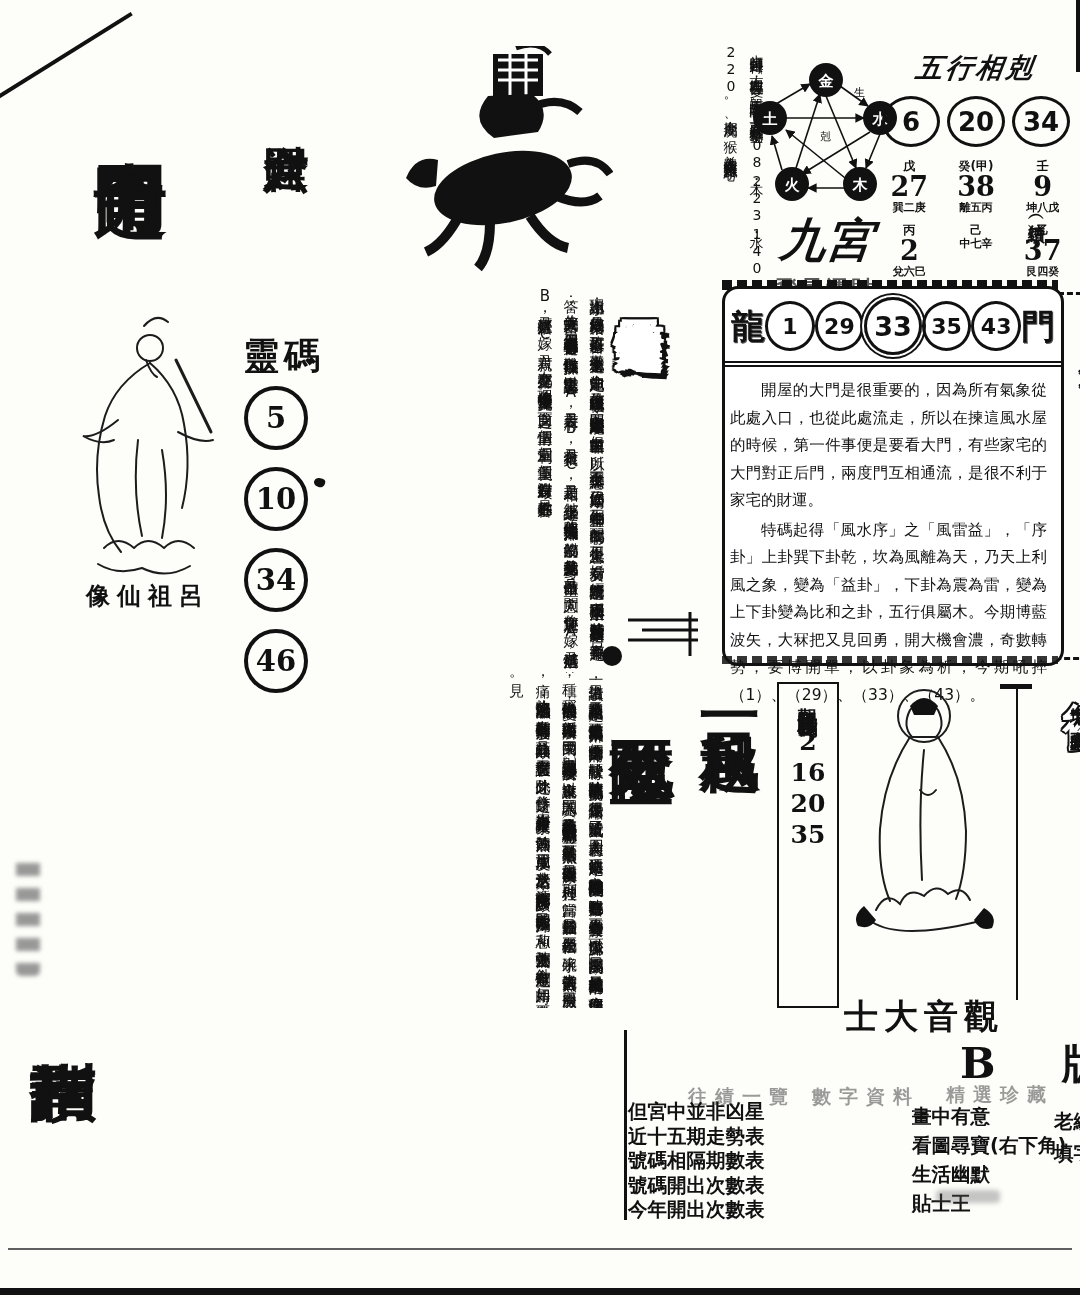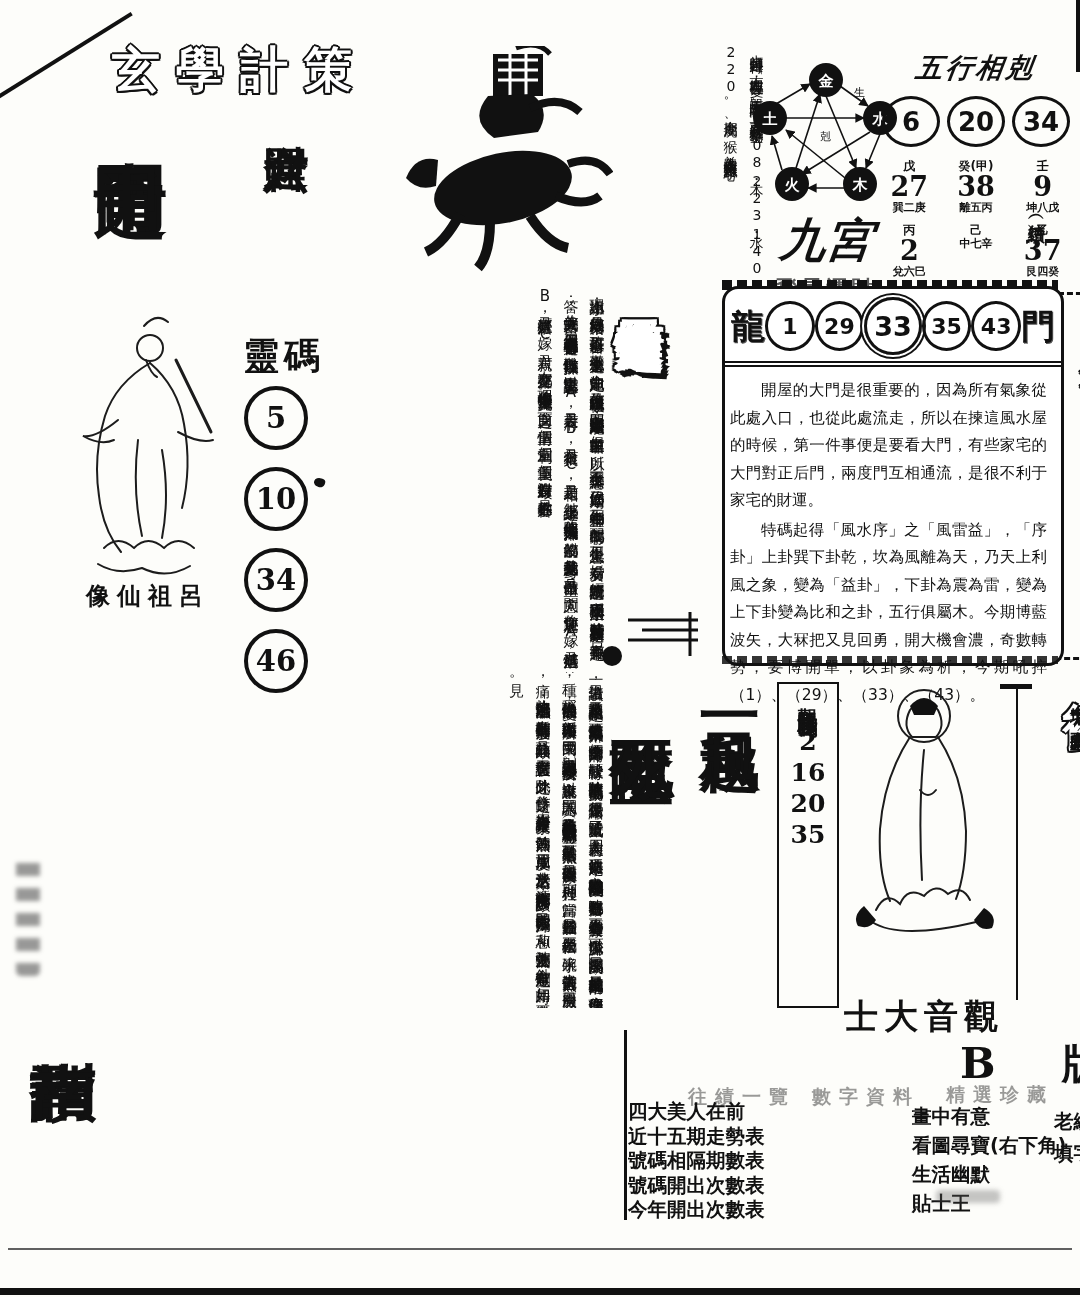--- a/index.html
+++ b/index.html
@@ -86,21 +86,20 @@
   svg .ink{stroke:#1c1c1c;stroke-width:2;fill:none;stroke-linecap:round;}
 </style>
 </head>
 <body>
 
 <div id="page">
 
   <div class="abs diag"></div>
   <div class="abs edge-top-right"></div>
 
-  <div class="abs kicker serif outline-text">玄學計策</div>
   <div class="abs v main-title serif">奇門遁甲</div>
   <div class="abs v sub-title serif">六合運財</div>
 
   <div class="abs" style="left:398px;top:46px;width:215px;height:238px;">
     <svg width="215" height="238" viewBox="0 0 215 238">
       <path d="M95,8 h50 v42 h-50 z" fill="#111"></path>
       <path d="M100,14 h40 M100,24 h40 M100,34 h40 M112,8 v42 M128,8 v42" stroke="#fff" stroke-width="3"></path>
       <path d="M118,2 q22,-8 34,6" stroke="#111" stroke-width="5" fill="none"></path>
       <path d="M90,50 q-20,24 6,42 l44,-6 q14,-22 -6,-38 z" fill="#111"></path>
       <path d="M132,62 q30,-14 50,4" stroke="#111" stroke-width="8" fill="none"></path>
@@ -324,21 +323,21 @@
   <div class="abs v guide serif">讀刊指南</div>
 
   <div class="abs b-divider"></div>
   <div class="abs b-label serif">B 版</div>
 
   <div class="abs b-header" style="left:688px;top:1084px;">往績一覽</div>
   <div class="abs b-header" style="left:812px;top:1084px;">數字資料</div>
   <div class="abs b-header" style="left:946px;top:1082px;">精選珍藏</div>
 
   <div class="abs b-list" style="left:628px;top:1100px;line-height:24.5px;">
-    <div>四大美人在前</div>
+    <div>但宮中並非凶星</div>
     <div>近十五期走勢表</div>
     <div>號碼相隔期數表</div>
     <div>號碼開出次數表</div>
     <div>今年開出次數表</div>
   </div>
   <div class="abs b-list" style="left:912px;top:1102px;line-height:29px;">
     <div>畫中有意</div>
     <div>看圖尋寶(右下角)</div>
     <div>生活幽默</div>
     <div>貼士王</div>

